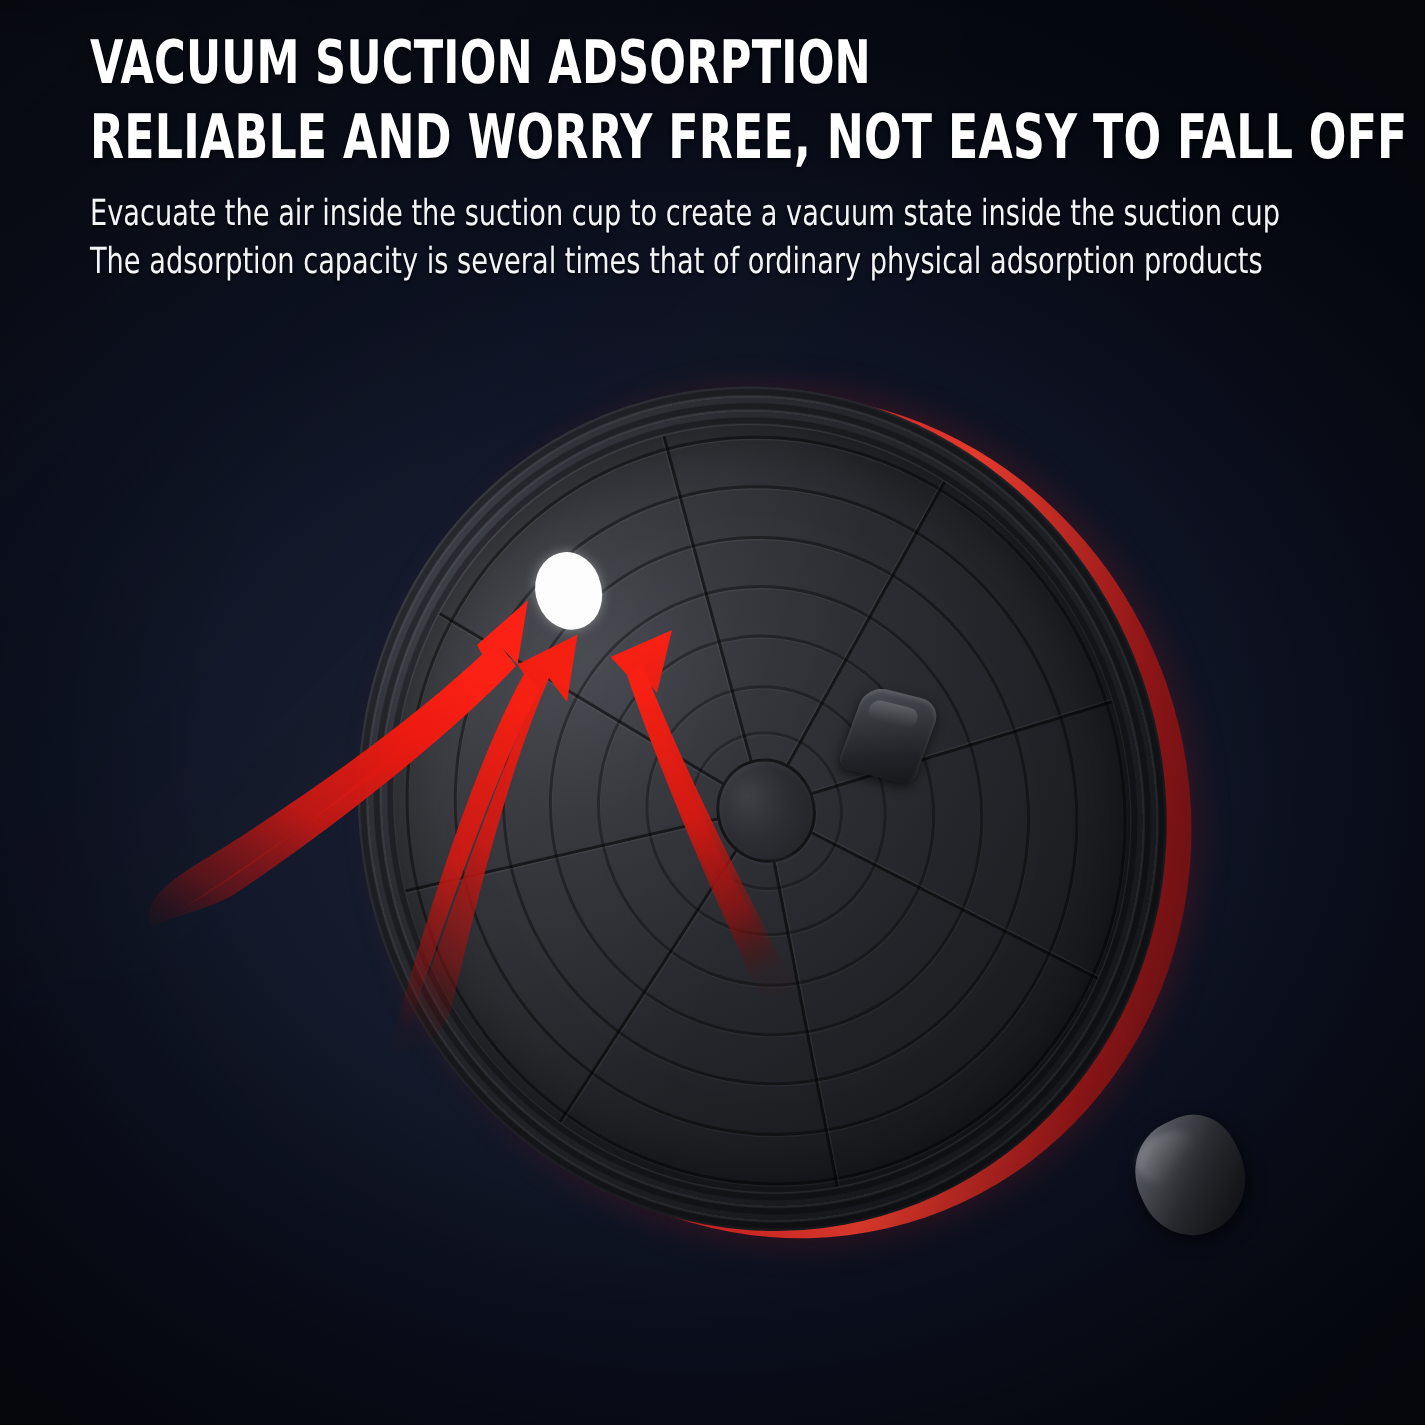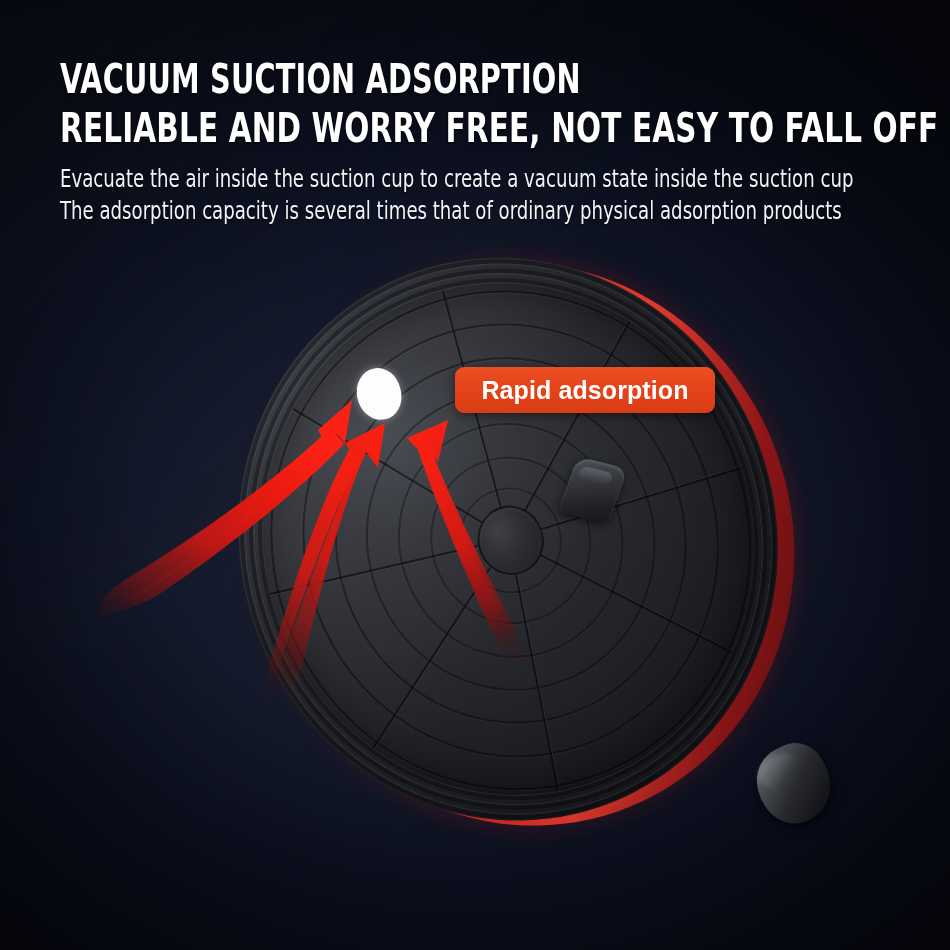--- a/index.html
+++ b/index.html
@@ -25,21 +25,21 @@
     background:linear-gradient(145deg, rgba(60,74,110,.16) 0%, rgba(30,40,64,.05) 45%, rgba(0,0,0,0) 70%);
     transform:rotate(-8deg);
     filter:blur(26px);
   }
   .bg-vignette{
     position:absolute;inset:0;
     background:radial-gradient(ellipse 78% 70% at 50% 52%, rgba(0,0,0,0) 45%, rgba(0,0,0,.55) 100%);
   }
 
   
-  .text-block{position:absolute;left:60px;top:22px;width:860px;margin-top:37px;}
+  .text-block{position:absolute;left:60px;top:22px;width:860px;}
   .headline{
     color:#ffffff;
     font-family:"Liberation Sans Narrow","DejaVu Sans Condensed","Liberation Sans",sans-serif;
     font-weight:bold;
     font-stretch:condensed;
     letter-spacing:.2px;
     line-height:1.02;
     text-shadow:0 1px 3px rgba(0,0,0,.85);
     transform:scaleX(.80);
     transform-origin:left center;
@@ -298,23 +298,20 @@
            C 448,508 492,596 524,650
            C 530,660 518,666 505,660 Z"></path>
       <path fill="url(#ag3)" d="M 506,662 C 468,582 434,498 418,450
            L 428,442 C 452,504 498,598 528,652
            C 532,662 518,668 506,662 Z"></path>
     </g>
   </svg>
 
   <div class="white-spot"></div>
 
-  <div class="badge">
-    <span class="badge-label">Rapid adsorption</span>
-  </div>
 
   <div class="text-block">
     <div class="headline headline-1">VACUUM SUCTION ADSORPTION</div>
     <div class="headline headline-2">RELIABLE AND WORRY FREE, NOT EASY TO FALL OFF</div>
     <div class="subline">Evacuate the air inside the suction cup to create a vacuum state inside the suction cup</div>
     <div class="subline">The adsorption capacity is several times that of ordinary physical adsorption products</div>
   </div>
 
 </div>
 

